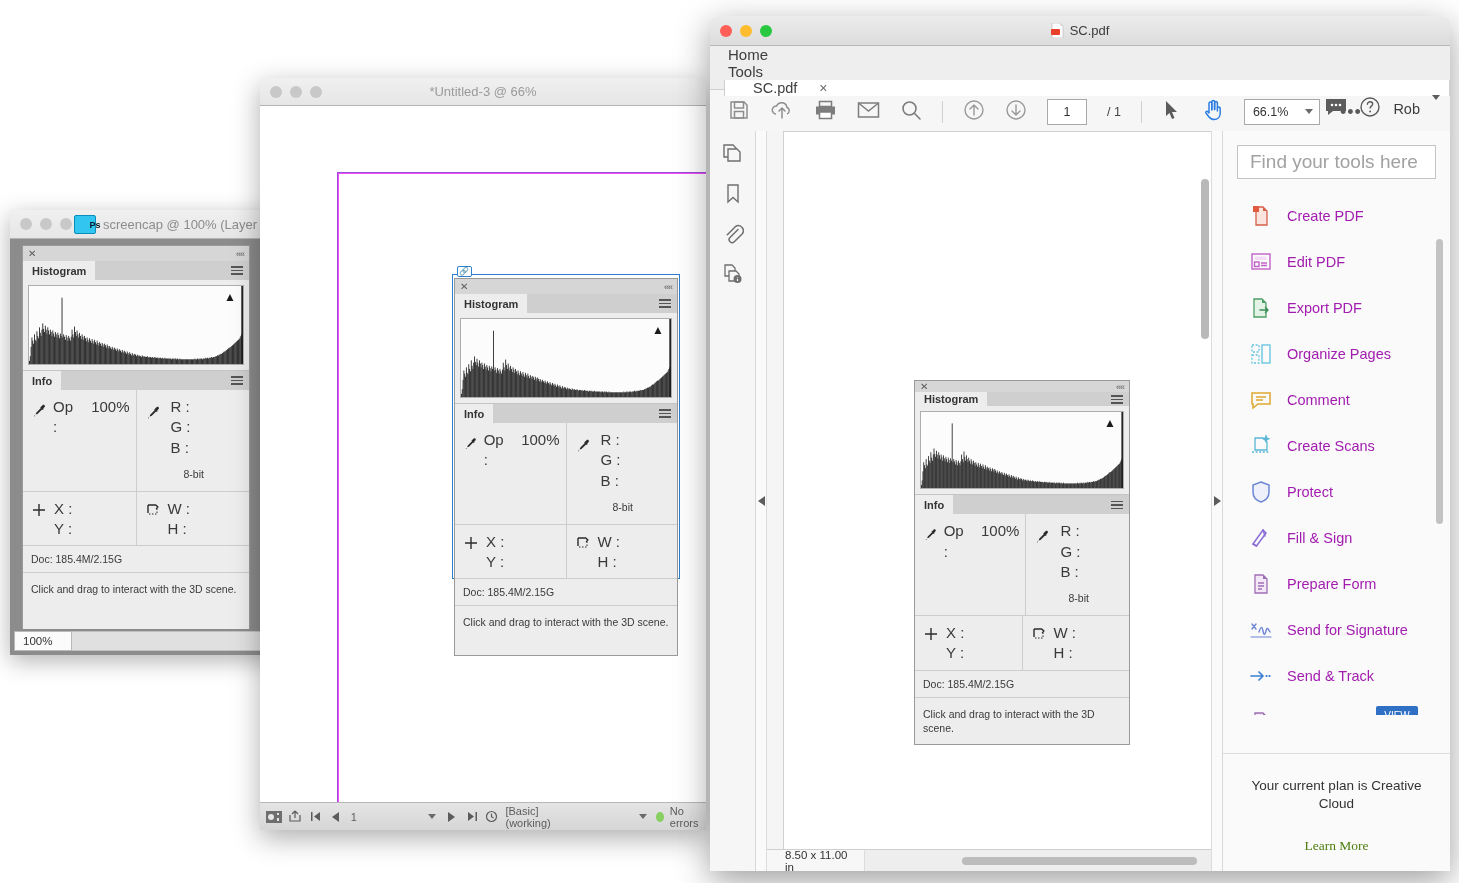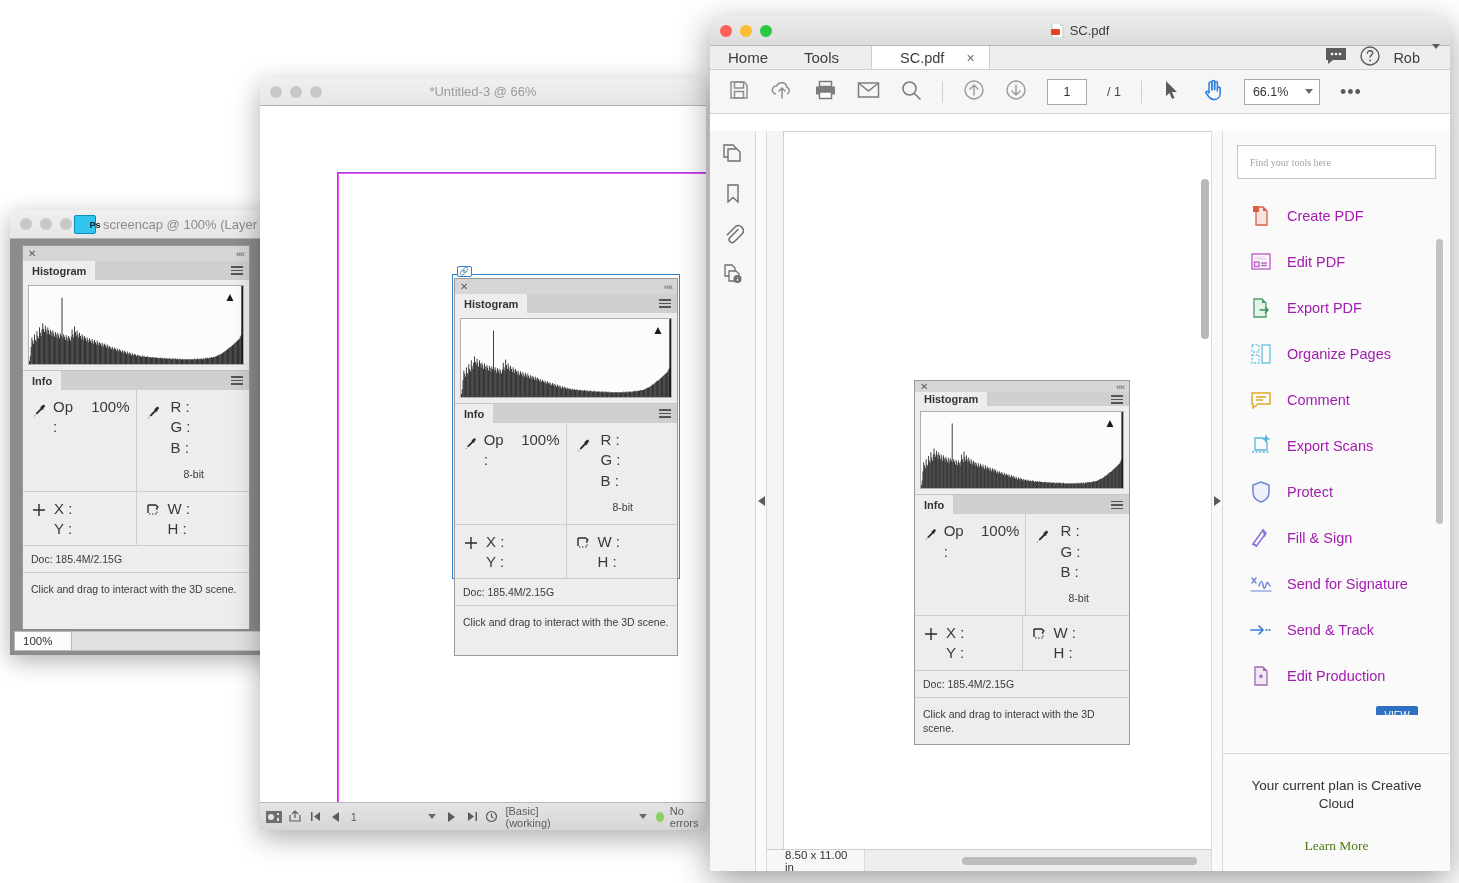--- a/index.html
+++ b/index.html
@@ -103,22 +103,22 @@
     border-radius: 6px 6px 0 0; overflow:hidden; }
   #ac-titlebar {
     height: 30px; background: linear-gradient(to bottom,#ececec,#dcdcdc);
     border-bottom: 1px solid #b8b8b8; display:flex; align-items:center;
     position:relative;
   }
   #ac-titlebar .wtitle { display:flex; align-items:center; justify-content:center; gap:6px; font-size:13px; color:#3b3b3b; }
   .pdf-badge { width: 13px; height: 15px; position:relative; }
 
   #ac-tabs {
-    height: 24px; background:#eeeeee; border-bottom:1px solid #cfcfcf;
-    display:flex; align-items:stretch; position:relative;
+    height: 44px; background:#eeeeee; border-bottom:1px solid #cfcfcf;
+    display:flex; align-items:stretch; position:relative;flex-direction:column;
   }
   .ac-menuitem {
     display:flex; align-items:center; padding: 0 18px;
     font-size: 15px; color: #3d3d3d; cursor:default;
   }
   .ac-tab {
     display:flex; align-items:center; gap: 22px; padding: 0 14px 0 28px;
     background:#ffffff; border-left:1px solid #cfcfcf; border-right:1px solid #cfcfcf;
     font-size: 14.5px; color:#3d3d3d; margin-left: 14px;
   }
@@ -177,22 +177,22 @@
   #ac-tools {
     width: 228px; background:#fafafa; border-left:1px solid #d8d8d8;
     display:flex; flex-direction:column; position:relative;
   }
   #tools-search {
     margin: 14px 14px 8px 14px; height: 34px;
     border:1px solid #c4c4c4; background:#fff;
     display:flex; align-items:center; padding-left: 12px;
   }
   #tools-search input {
-    border:none; outline:none; width:100%; font-size: 10px; color:#333;
-    font-family: Liberation Serif, serif; background:transparent;
+    border:none; outline:none; width:100%; font-size: 19px; color:#333;
+    font-family: Liberation Sans, sans-serif; background:transparent;
   }
   #tools-search input::placeholder { color:#a2a2a2; }
   #tools-list {
     flex: 1; overflow:hidden; position:relative;
     padding-top: 6px;
   }
   .tool-row {
     display:flex; align-items:center; gap: 14px;
     padding: 0 0 0 26px; height: 46px;
   }
@@ -1613,38 +1613,48 @@
                 <span class="tool-label">Comment</span>
               </div>
               <div class="tool-row">
                 <span class="tool-ic">
                   <svg width="24" height="24" viewBox="0 0 24 24" fill="none" stroke="#5bb7d6" stroke-width="1.3">
                     <path d="M6 4h8l4 4v8H6z"></path>
                     <path d="M3 18h18" stroke-dasharray="2 1.6"></path>
                     <path d="M17 2l.8 2 2 .8-2 .8-.8 2-.8-2-2-.8 2-.8z" fill="#5bb7d6"></path>
                   </svg>
                 </span>
-                <span class="tool-label">Export Scans</span>
+                <span class="tool-label">Create Scans</span>
               </div>
               <div class="tool-row">
                 <span class="tool-ic">
                   <svg width="24" height="24" viewBox="0 0 24 24" fill="none" stroke="#6b86d6" stroke-width="1.5">
                     <path d="M12 2l8 3v7c0 5-3.5 8.5-8 10-4.5-1.5-8-5-8-10V5z" fill="#eef1fb"></path>
                   </svg>
                 </span>
                 <span class="tool-label">Protect</span>
               </div>
               <div class="tool-row">
                 <span class="tool-ic">
                   <svg width="24" height="24" viewBox="0 0 24 24" fill="none" stroke="#8c6fd6" stroke-width="1.5" stroke-linecap="round">
                     <path d="M4 18L14 4l3 3L7.5 20z"></path>
                     <path d="M4 18l3.5 2M14 4l2 6"></path>
                   </svg>
                 </span>
                 <span class="tool-label">Fill &amp; Sign</span>
+              </div>
+              <div class="tool-row">
+                <span class="tool-ic">
+                  <svg width="24" height="24" viewBox="0 0 24 24">
+                    <path d="M6 3h8l4 4v14H6z" fill="#f3e8f7" stroke="#a06fb5" stroke-width="1.3"></path>
+                    <path d="M14 3l4 4h-4z" fill="#a06fb5"></path>
+                    <path d="M9 11h6M9 14h6M9 17h4" stroke="#a06fb5" stroke-width="1.3"></path>
+                  </svg>
+                </span>
+                <span class="tool-label">Prepare Form</span>
               </div>
               <div class="tool-row">
                 <span class="tool-ic">
                   <svg width="24" height="24" viewBox="0 0 24 24" fill="none" stroke="#6b86d6" stroke-width="1.4" stroke-linecap="round">
                     <path d="M3 6l4 5M7 6l-4 5"></path>
                     <path d="M10 14c2-6 3-6 4-1s2 4 3 0 2-3 4 1"></path>
                     <path d="M2 19h20" stroke="#6b86d6" stroke-width="1.2"></path>
                   </svg>
                 </span>
                 <span class="tool-label">Send for Signature</span>

